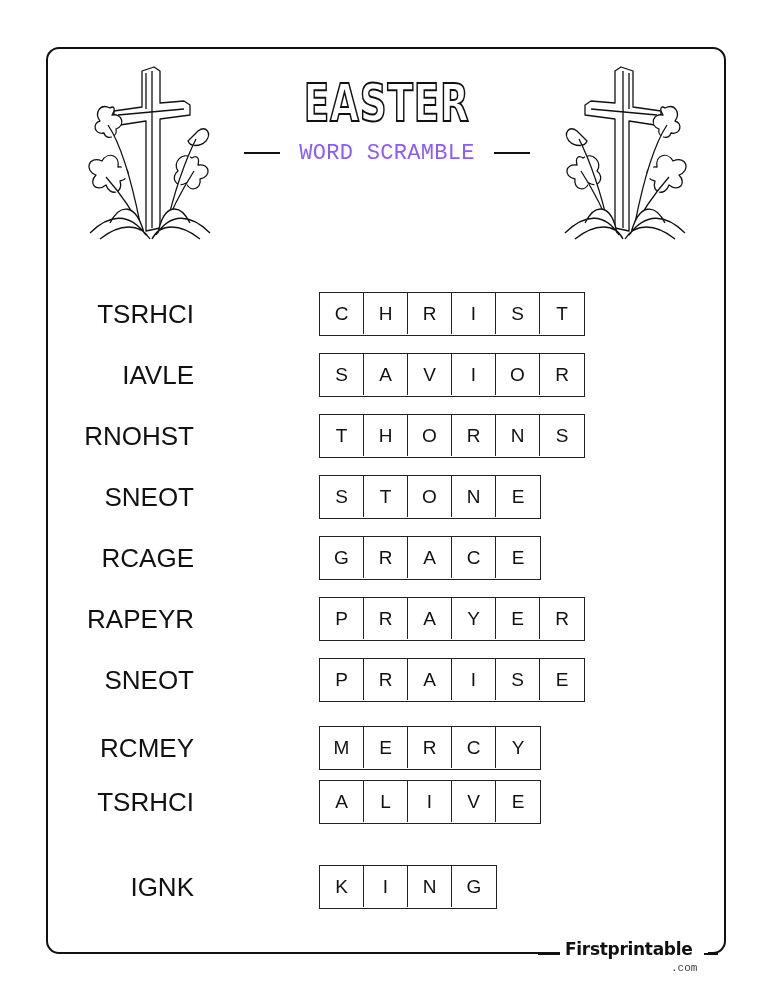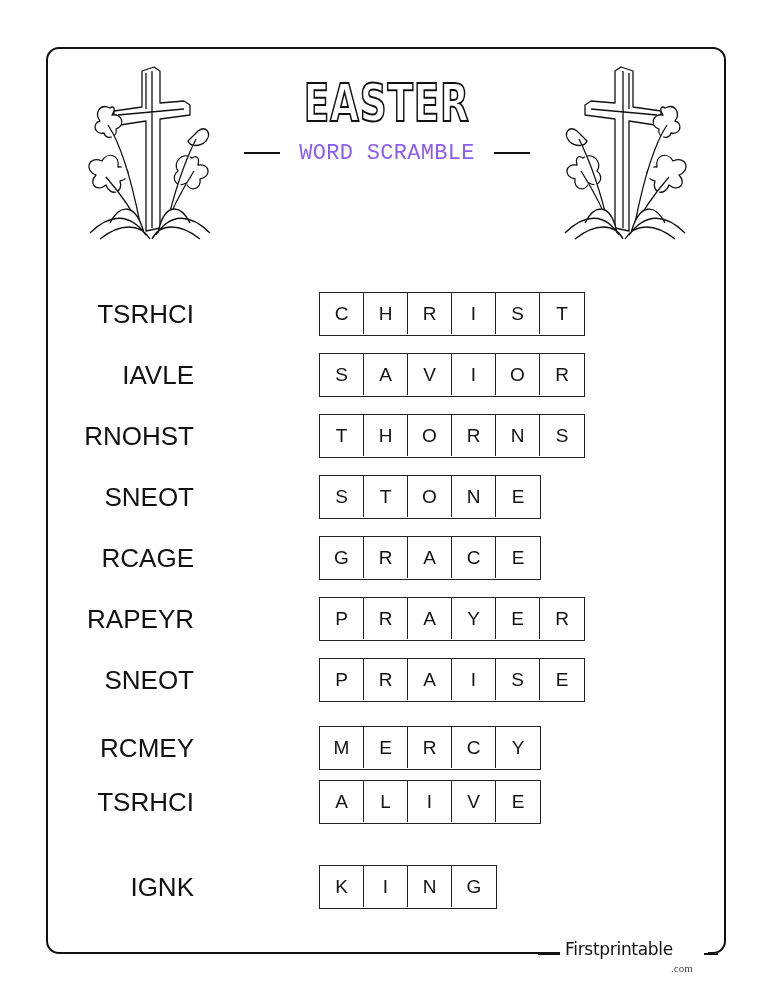--- a/index.html
+++ b/index.html
@@ -21,23 +21,23 @@
     .illus.right { left: 555px; transform: scaleX(-1); }
     .row { position: absolute; left: 0; height: 44px; width: 667px; }
     .scramble { position: absolute; right: 473px; top: 0; height: 44px; line-height: 44px;
                 font-size: 26px; color: #111; white-space: nowrap; }
     .boxes { position: absolute; left: 319px; top: 0; display: flex; height: 44px;
              border: 1.5px solid #222; box-sizing: border-box; }
     .box { width: 44px; height: 41px; line-height: 41px; text-align: center; font-size: 19px;
            color: #111; border-right: 1.5px solid #222; box-sizing: border-box; }
     .box:last-child { border-right: none; }
     .brand { position: absolute; left: 565px; top: 939px; font-family: "DejaVu Sans", sans-serif;
-             font-weight: normal; font-size: 17px; color: #111; letter-spacing: -0.3px; }
+             font-weight: bold; font-size: 17px; color: #111; letter-spacing: -0.3px; }
     .brand-com { position: absolute; left: 671px; top: 962px; font-size: 11px; color: #444;
-                 font-family: Liberation Serif, serif; text-align: center; }
+                 font-family: Liberation Mono, monospace; text-align: center; }
     .brand-line-l { position: absolute; left: 538px; top: 953px; width: 22px; height: 2px; background: #111; }
     .brand-line-r { position: absolute; left: 704px; top: 953px; width: 14px; height: 2px; background: #111; }
   </style>
 </head>
 <body>
 
 <div class="frame"></div>
 <div class="frame-gap"></div>
 
 <svg class="illus left" viewBox="0 0 140 180">

